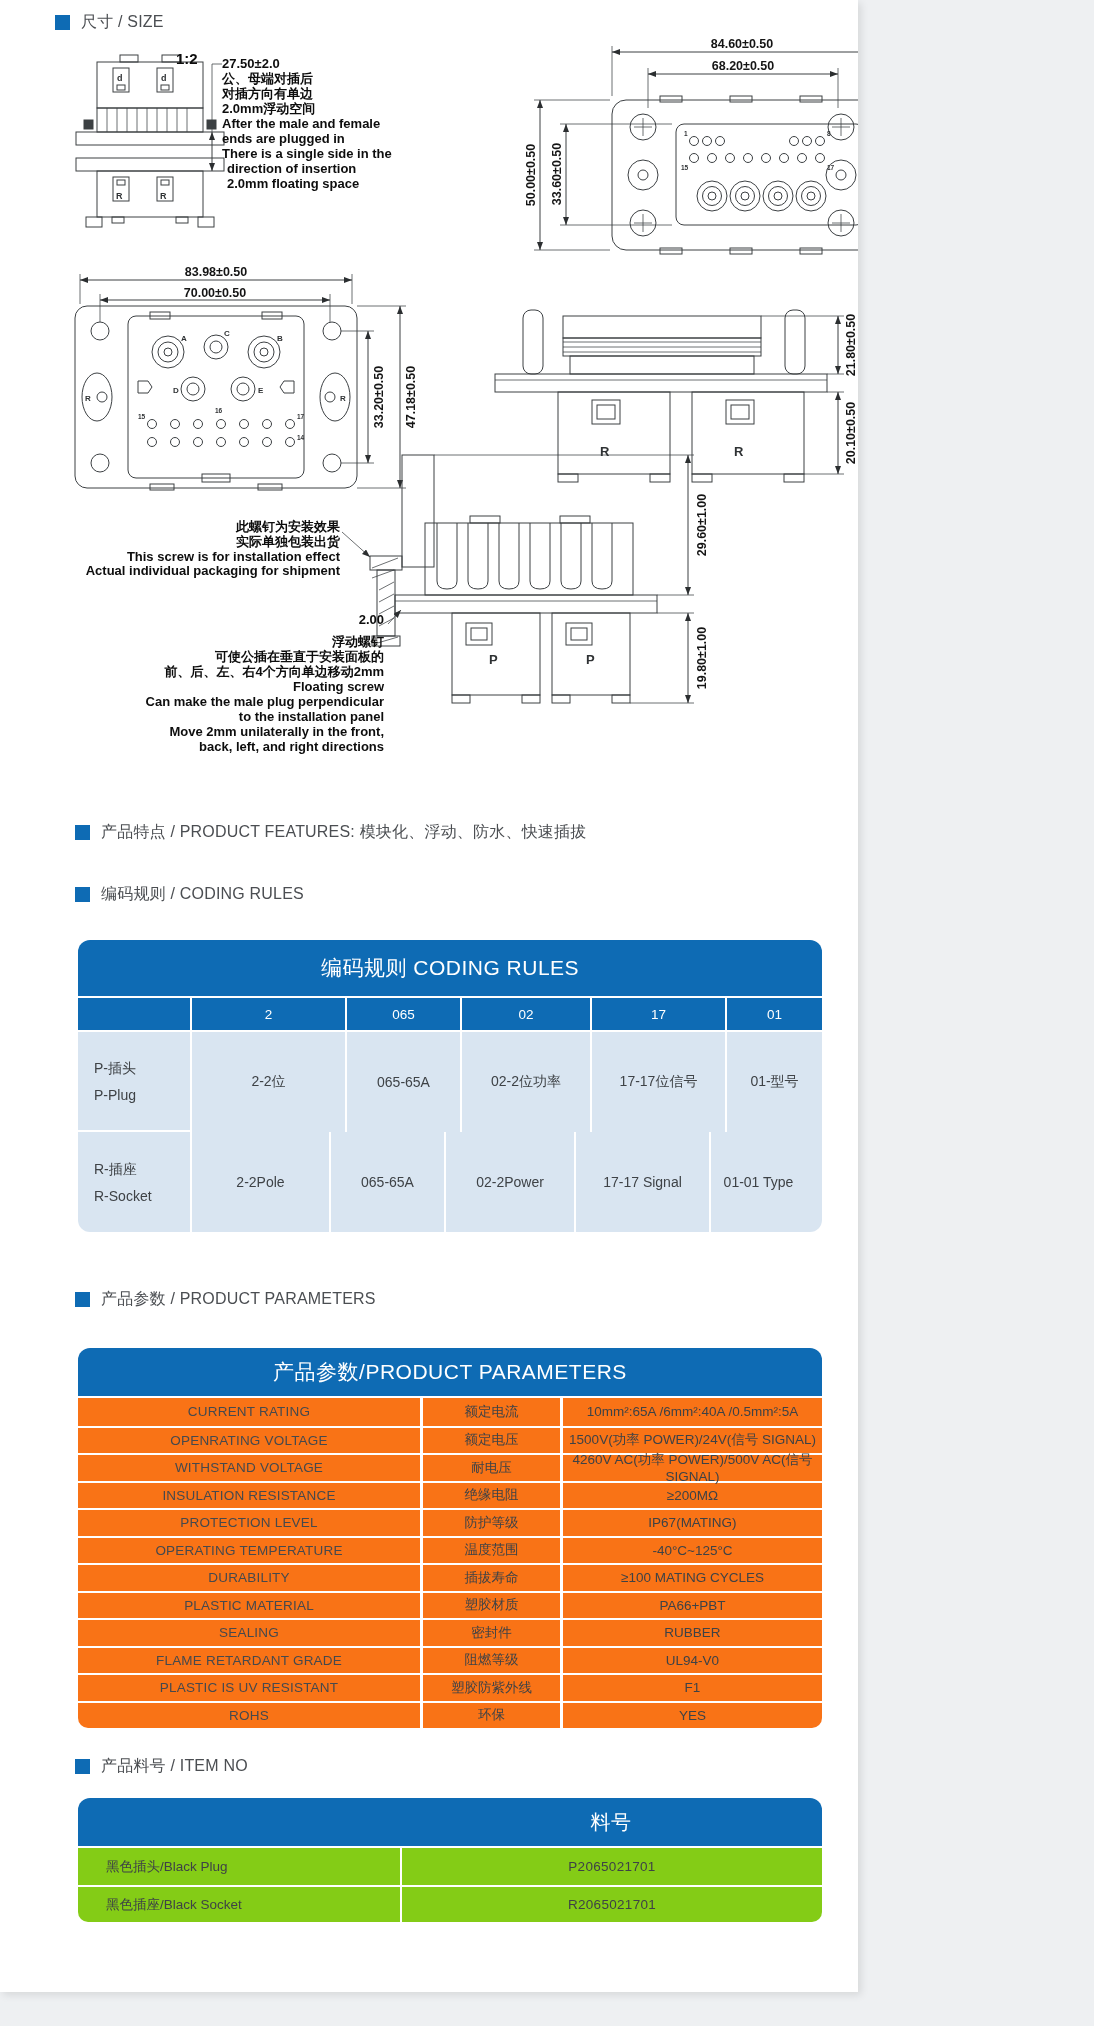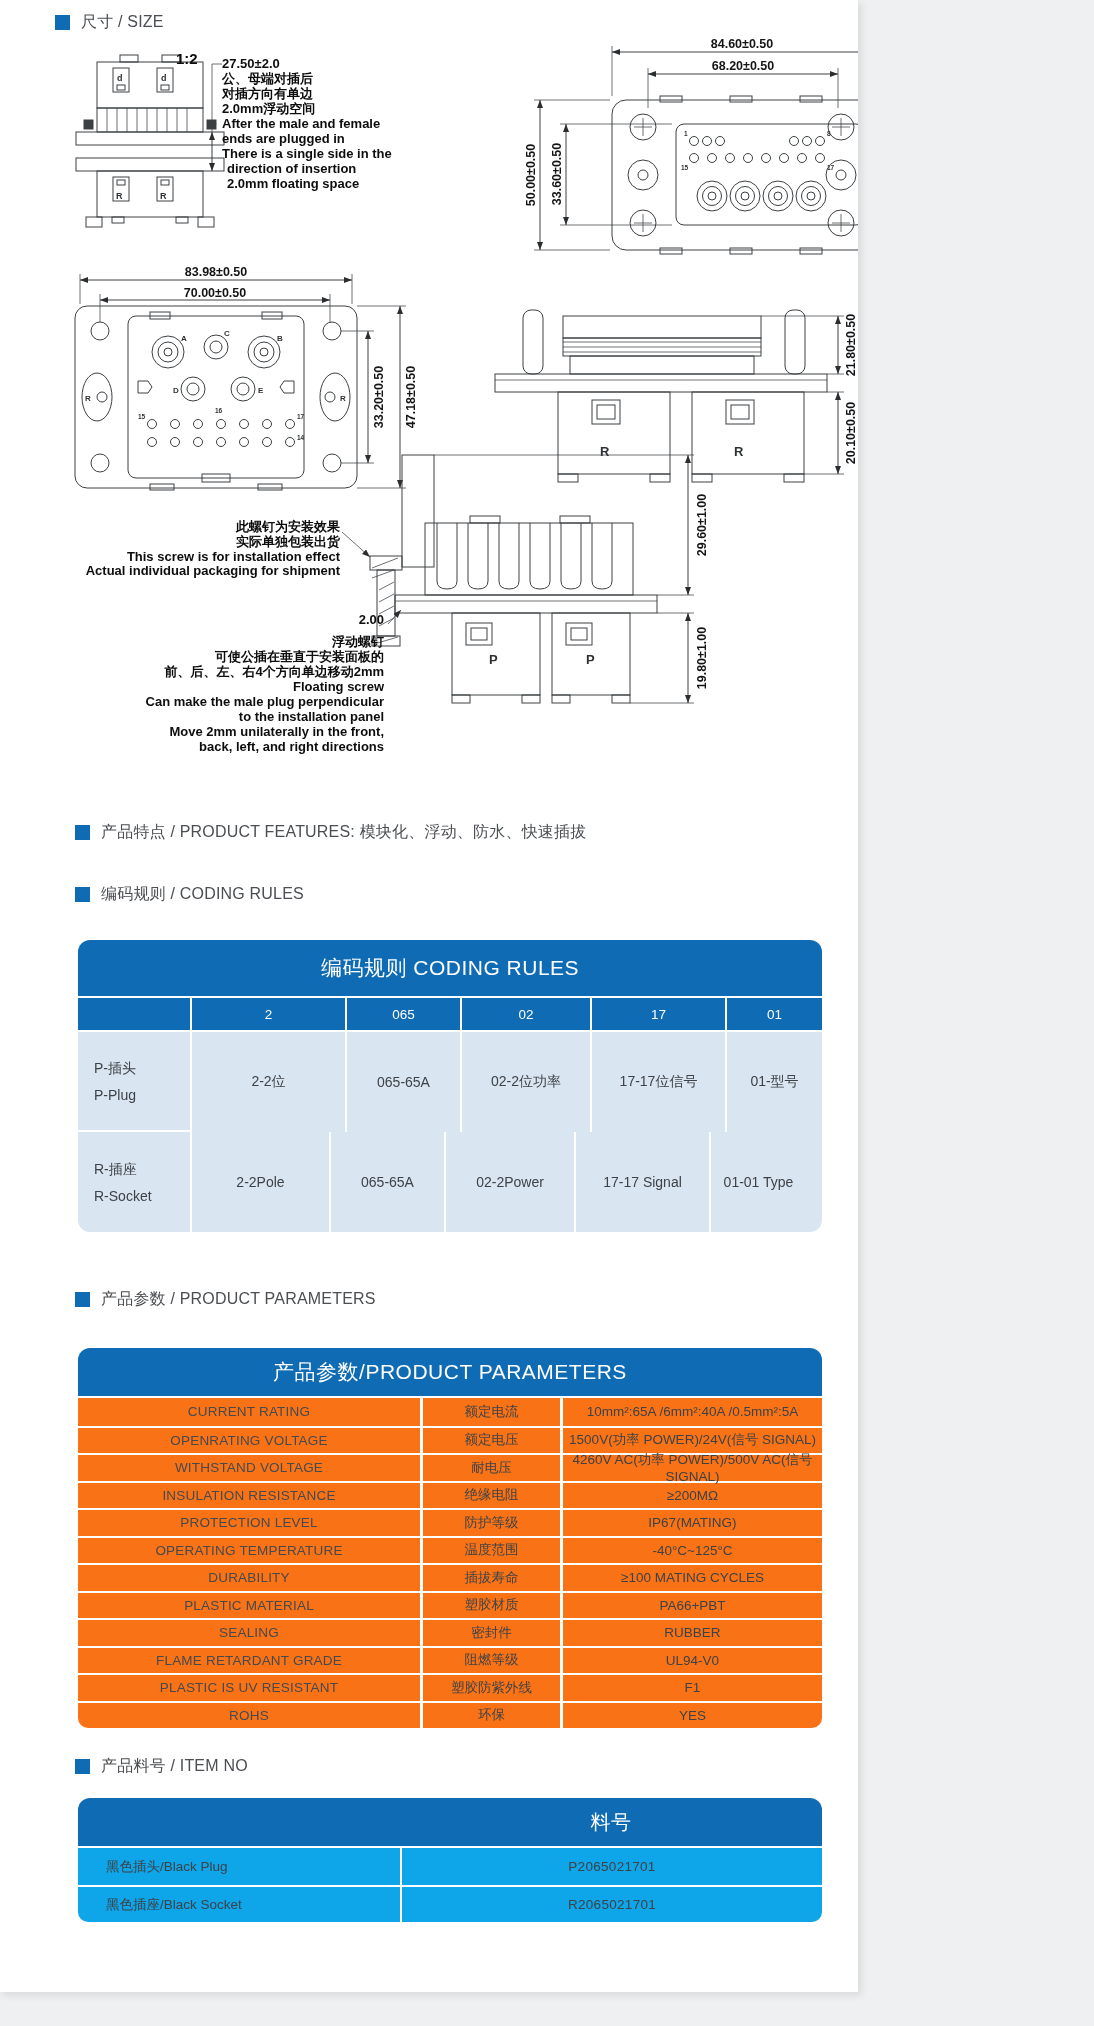--- a/index.html
+++ b/index.html
@@ -76,21 +76,21 @@
   .pt-row { display: flex; height: 27.5px; background: #f97316; border-top: 2px solid #fff; }
   .pt-row:first-child { border-top: none; }
   .pt-row > div { display: flex; align-items: center; justify-content: center; text-align: center; }
   .pt-en { width: 342px; font-size: 13.5px; color: #46494d; letter-spacing: .2px; }
   .pt-zh { width: 140px; font-size: 13.5px; border-left: 3px solid #fff; }
   .pt-val { width: 262px; font-size: 13.5px; border-left: 3px solid #fff; }
 
   .it-title > .sp { width: 322px; }
   .it-title > .lb { width: 422px; text-align: center; font-size: 20px; }
   .it-body { border-radius: 0 0 10px 10px; overflow: hidden; }
-  .it-row { display: flex; height: 37px; background: #0ea5e9; border-top: 2px solid #fff; }
+  .it-row { display: flex; height: 37px; background: #84cc16; border-top: 2px solid #fff; }
   .it-row:first-child { border-top: none; }
   .it-name { width: 322px; display: flex; align-items: center; padding-left: 28px; font-size: 13.5px; }
   .it-pn { width: 422px; display: flex; align-items: center; justify-content: center;
     font-size: 13.5px; border-left: 2px solid #fff; letter-spacing: .3px; }
 </style>
 </head>
 <body>
 
 <div class="canvas">
 <div class="page">

